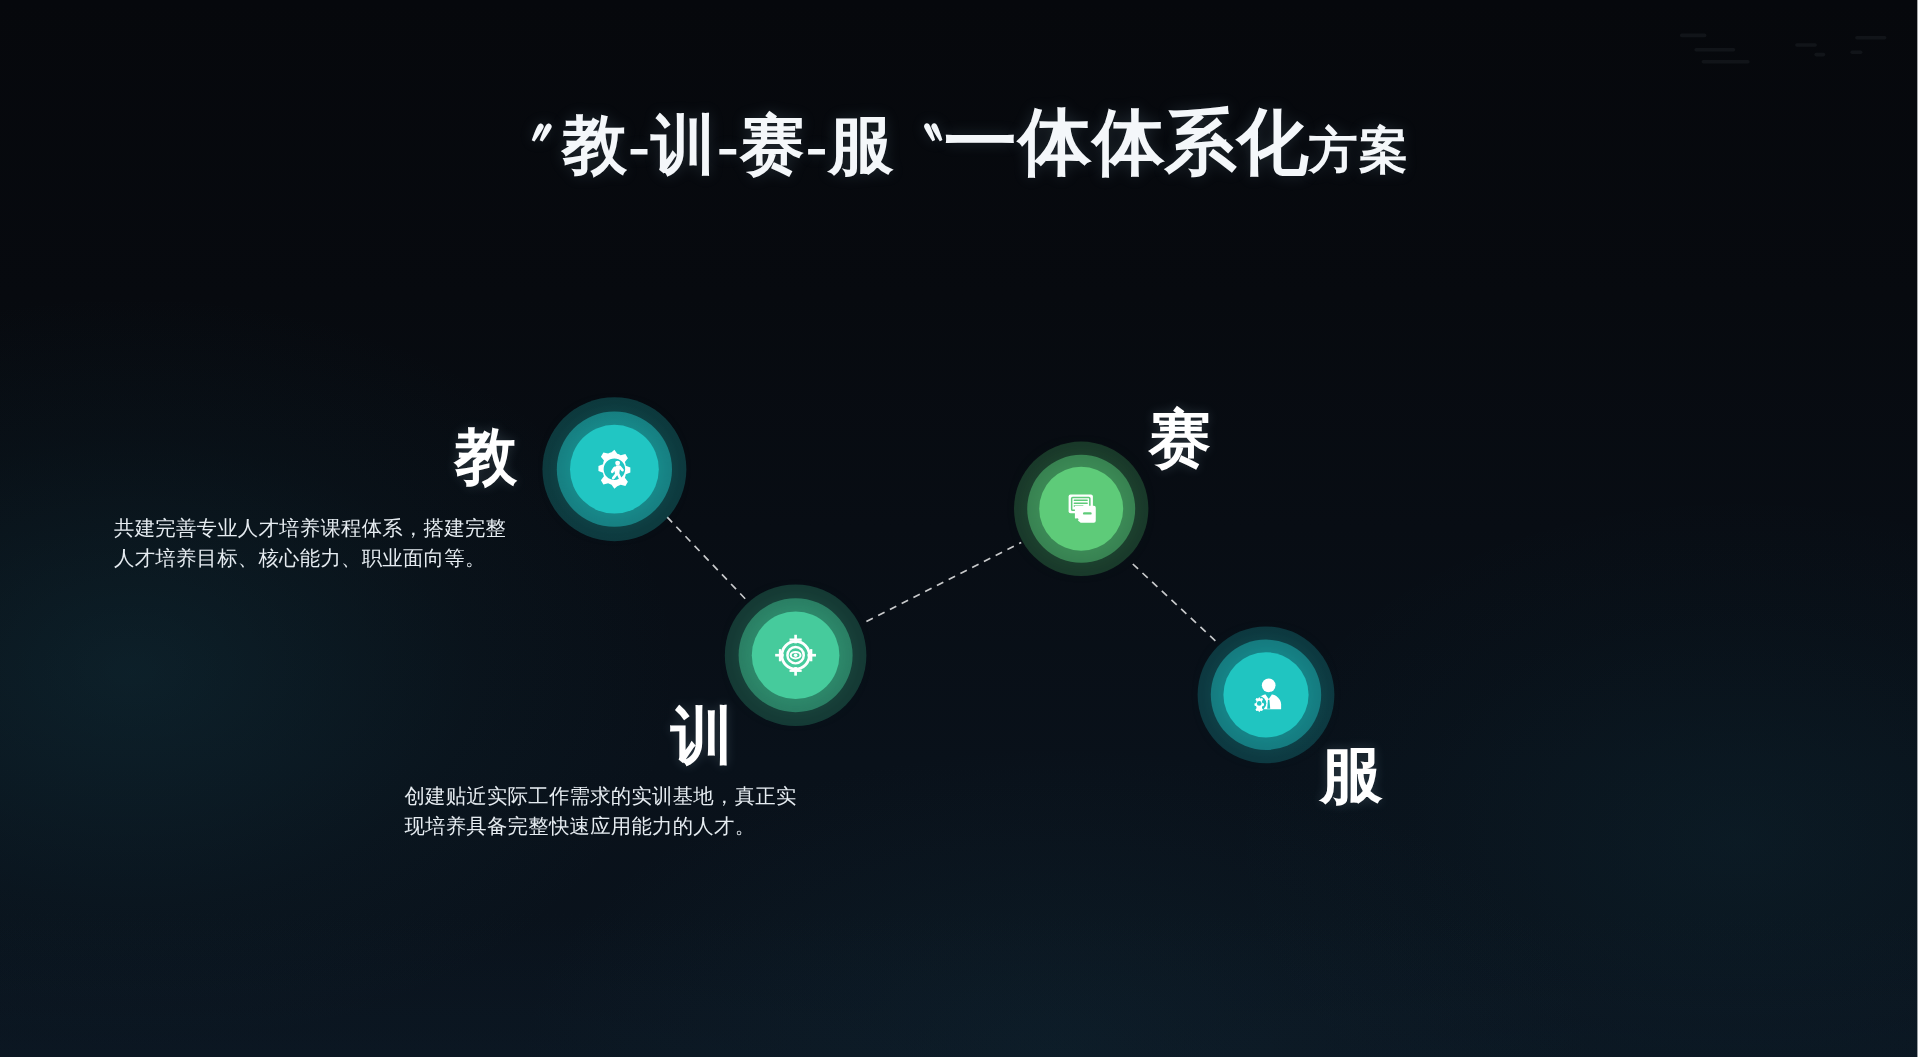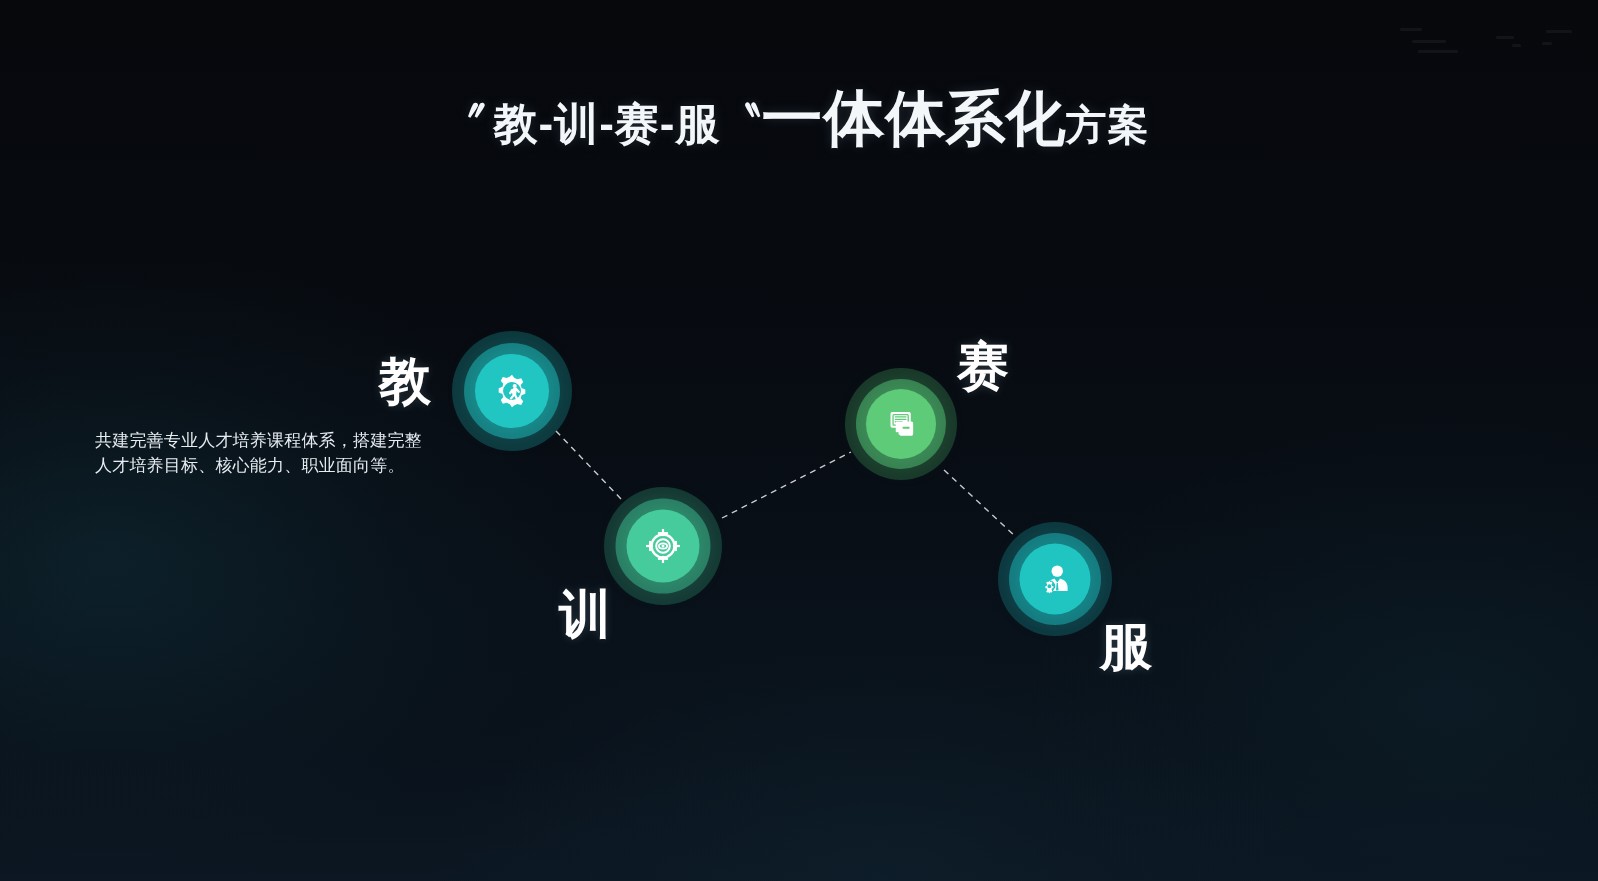--- a/index.html
+++ b/index.html
@@ -83,21 +83,21 @@
     white-space: nowrap;
   }
   .title {
     display: inline-block;
     color: #f4f7fa;
     font-weight: bold;
     letter-spacing: 1px;
     text-shadow: 0 0 12px rgba(160,200,220,0.18);
   }
   .t-quote-open { font-size: 38px; vertical-align: 6px; margin-right: 6px; }
-  .t-core       { font-size: 44px; }
+  .t-core       { font-size: 54px; font-family: Liberation Serif, serif; }
   .t-quote-close{ font-size: 38px; vertical-align: 6px; margin-left: 2px; }
   .t-mid        { font-size: 61px; }
   .t-big        { font-size: 60px; letter-spacing: 0px; }
   .t-tail       { font-size: 41px; }
 
   
   .connectors {
     position: absolute;
     left: 0; top: 0;
     width: 1598px; height: 881px;
@@ -239,20 +239,22 @@
       <rect x="22.6" y="36.5" width="2.8" height="9" fill="#ffffff"></rect>
       <rect x="2.5" y="22.6" width="9" height="2.8" fill="#ffffff"></rect>
       <rect x="36.5" y="22.6" width="9" height="2.8" fill="#ffffff"></rect>
       <rect x="17.6" y="6.4" width="12.8" height="2.4" fill="#ffffff"></rect>
       <rect x="17.6" y="39.2" width="12.8" height="2.4" fill="#ffffff"></rect>
       <rect x="6.4" y="17.6" width="2.4" height="12.8" fill="#ffffff"></rect>
       <rect x="39.2" y="17.6" width="2.4" height="12.8" fill="#ffffff"></rect>
     </svg>
   </div>
   <div class="big-char" id="char-xun">训</div>
+  <div class="desc" id="desc-xun">创建贴近实际工作需求的实训基地，真正实
+现培养具备完整快速应用能力的人才。</div>
 
   <div class="node" id="node-sai">
     <span class="ring-outer"></span>
     <span class="ring-mid"></span>
     <span class="core"></span>
     <svg class="icon" width="36" height="36" viewBox="0 0 48 48">
       <rect x="10" y="8" width="27" height="21" rx="2.2" fill="#ffffff"></rect>
       <rect x="13.4" y="11.4" width="20.2" height="14.2" rx="1.2" fill="none" stroke="#5ecb79" stroke-width="1.7"></rect>
       <path d="M16.4 14.6h14.2M16.4 17.8h14.2M16.4 21h9.4" stroke="#5ecb79" stroke-width="1.7" stroke-linecap="round" fill="none"></path>
       <path d="M17 20.5h21a2.2 2.2 0 0 1 2.2 2.2v14.6a2.2 2.2 0 0 1-2.2 2.2H23.4L17 34.2z" fill="#ffffff"></path>

